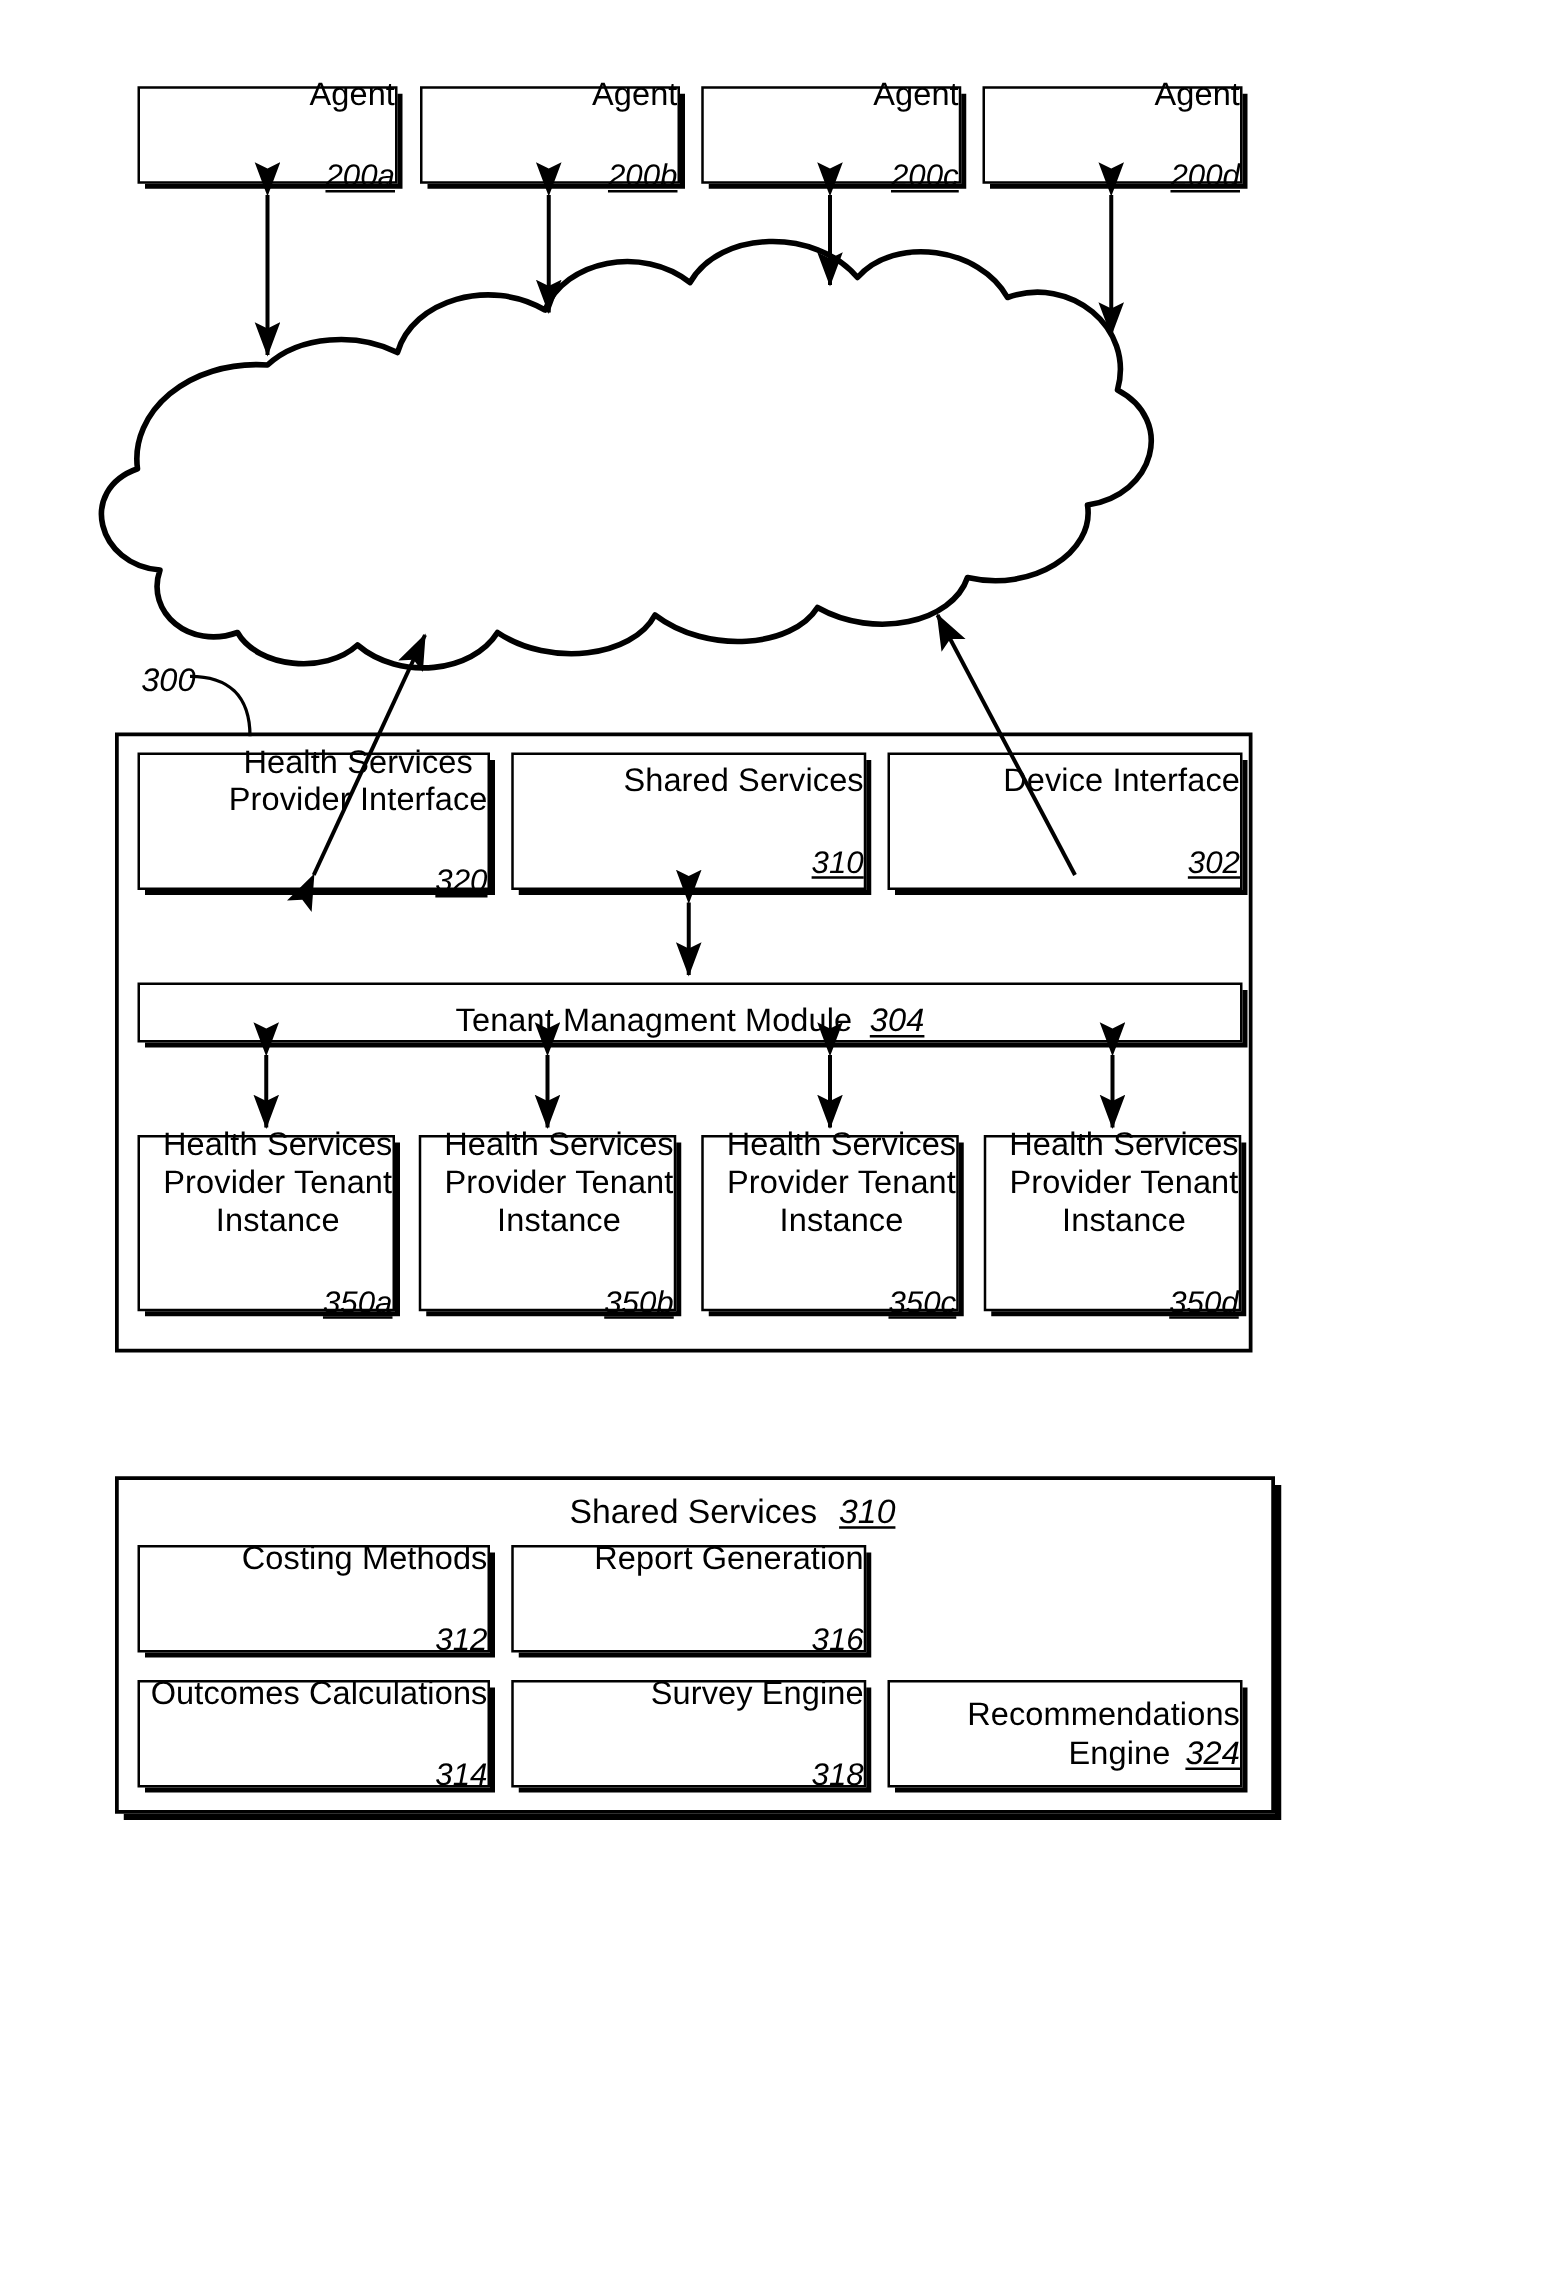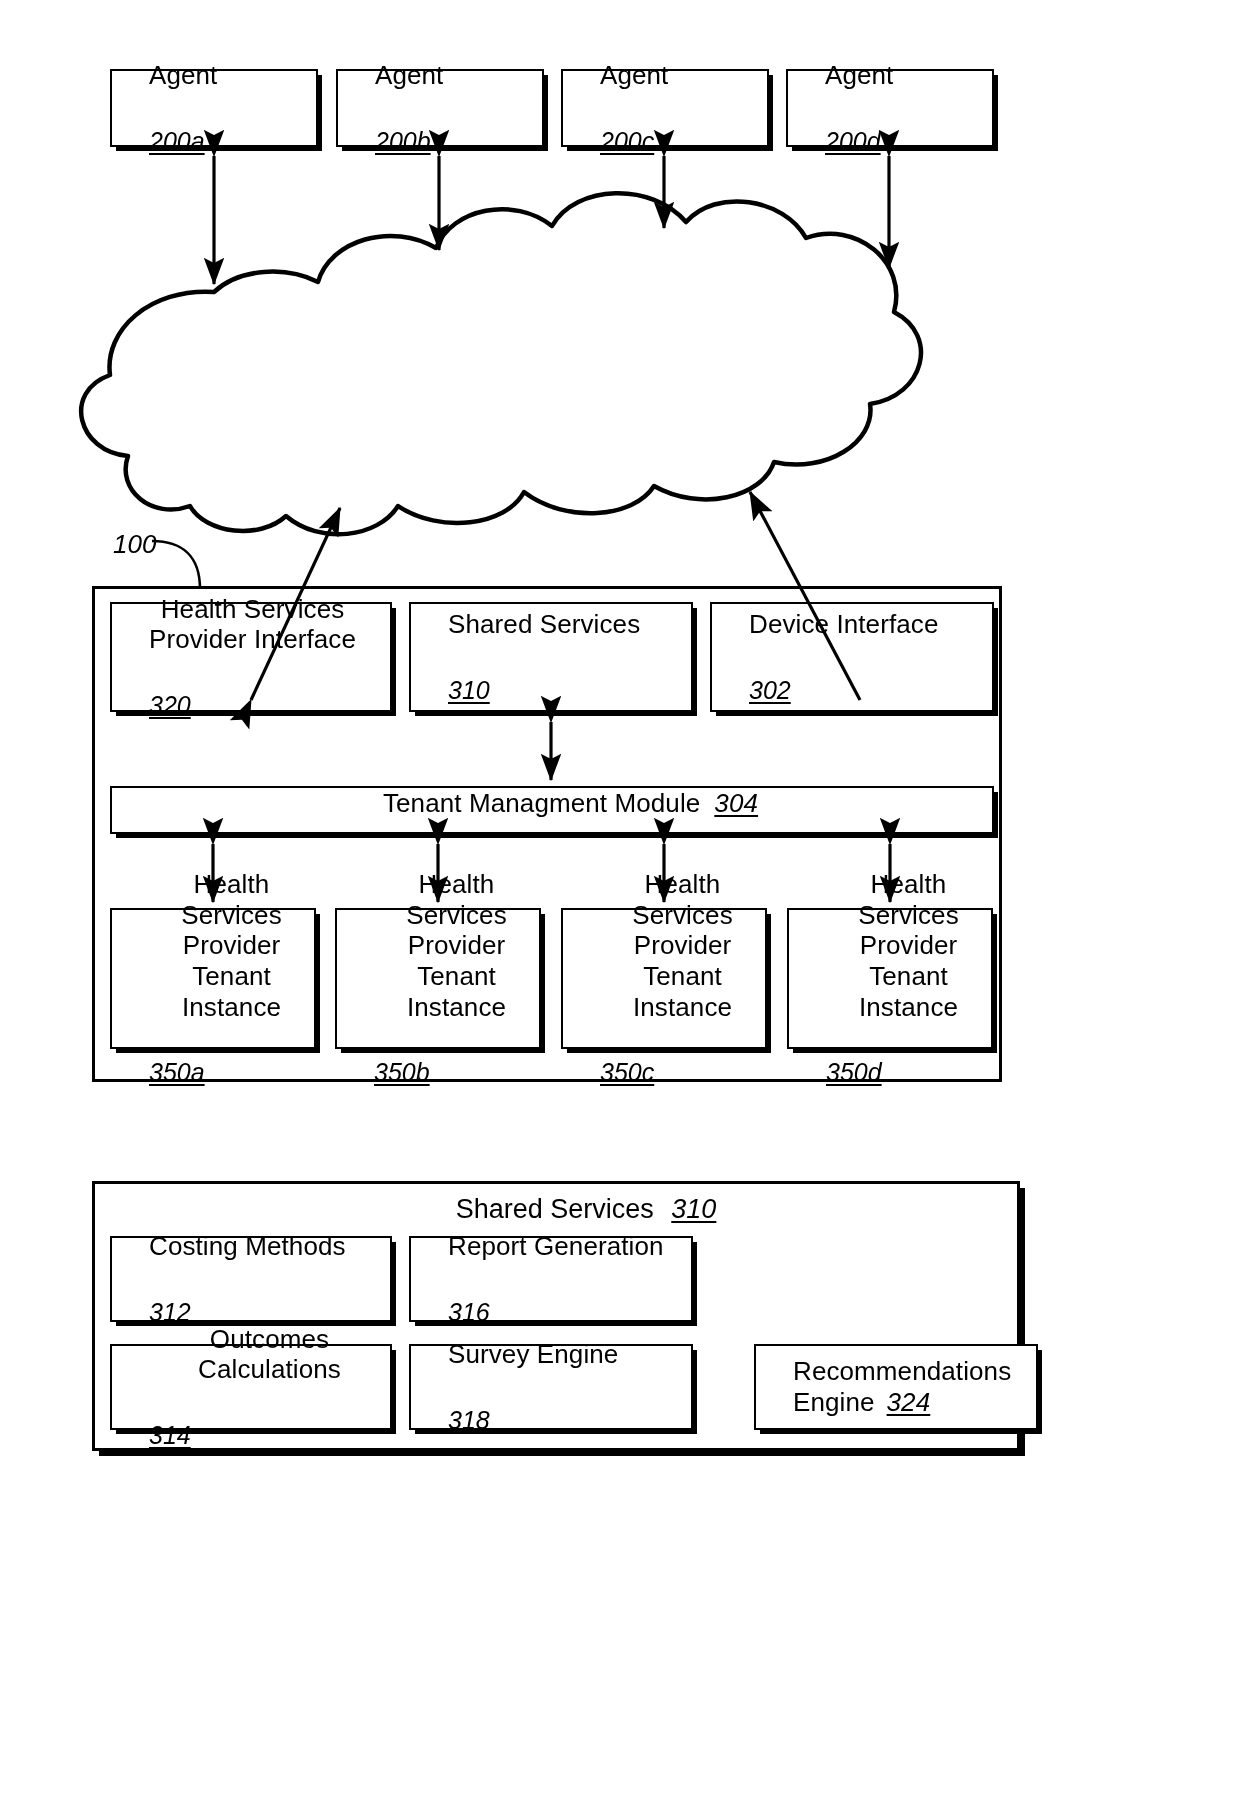--- a/index.html
+++ b/index.html
@@ -26,25 +26,24 @@
 
   
   .pbox {
     position: absolute;
     box-sizing: border-box;
     border: 2.5px solid #000;
     background: #fff;
     box-shadow: 5px 5px 0 -1px #000;
     display: flex;
     flex-direction: column;
-    align-items: flex-start;
+    align-items: flex-end;
     justify-content: center;
     text-align: center;
     line-height: 1.18;
-    padding-left: 37px;
   }
   .pbox .ttl {
     font-size: 26px;
     letter-spacing: 0.1px;
     white-space: pre-line;
   }
   .pbox .ref {
     font-style: italic;
     text-decoration: underline;
     text-underline-offset: 3px;
@@ -137,21 +136,21 @@
     <div class="ref">200d</div>
   </div>
 
   <div class="cloud-label" style="left:0; top:345px; width:1100px;">
     <div>Network</div>
     <div class="inlineref">150</div>
   </div>
 
   <div class="frame" style="left:92px; top:586px; width:910px; height:496px;"></div>
 
-  <div class="callout" style="left:113px; top:529px;">100</div>
+  <div class="callout" style="left:113px; top:529px;">300</div>
 
   <div class="pbox" style="left:110px; top:602px; width:282px; height:110px;">
     <div class="ttl">Health Services
 Provider Interface</div>
     <div class="ref">320</div>
   </div>
   <div class="pbox" style="left:409px; top:602px; width:284px; height:110px;">
     <div class="ttl">Shared Services</div>
     <div class="ref">310</div>
   </div>
@@ -208,21 +207,21 @@
   </div>
 
   <div class="pbox" style="left:110px; top:1344px; width:282px; height:86px;">
     <div class="ttl">Outcomes Calculations</div>
     <div class="ref">314</div>
   </div>
   <div class="pbox" style="left:409px; top:1344px; width:284px; height:86px;">
     <div class="ttl">Survey Engine</div>
     <div class="ref">318</div>
   </div>
-  <div class="pbox" style="left:710px; top:1344px; width:284px; height:86px; flex-direction:column;margin-left:44px;">
+  <div class="pbox" style="left:710px; top:1344px; width:284px; height:86px; flex-direction:column;">
     <div class="ttl">Recommendations</div>
     <div class="ttl" style="display:flex; gap:12px; align-items:baseline;">
       <span>Engine</span>
       <span class="inlineref">324</span>
     </div>
   </div>
 
 
   <svg class="overlay" viewBox="0 0 1240 1815">
     <defs>

